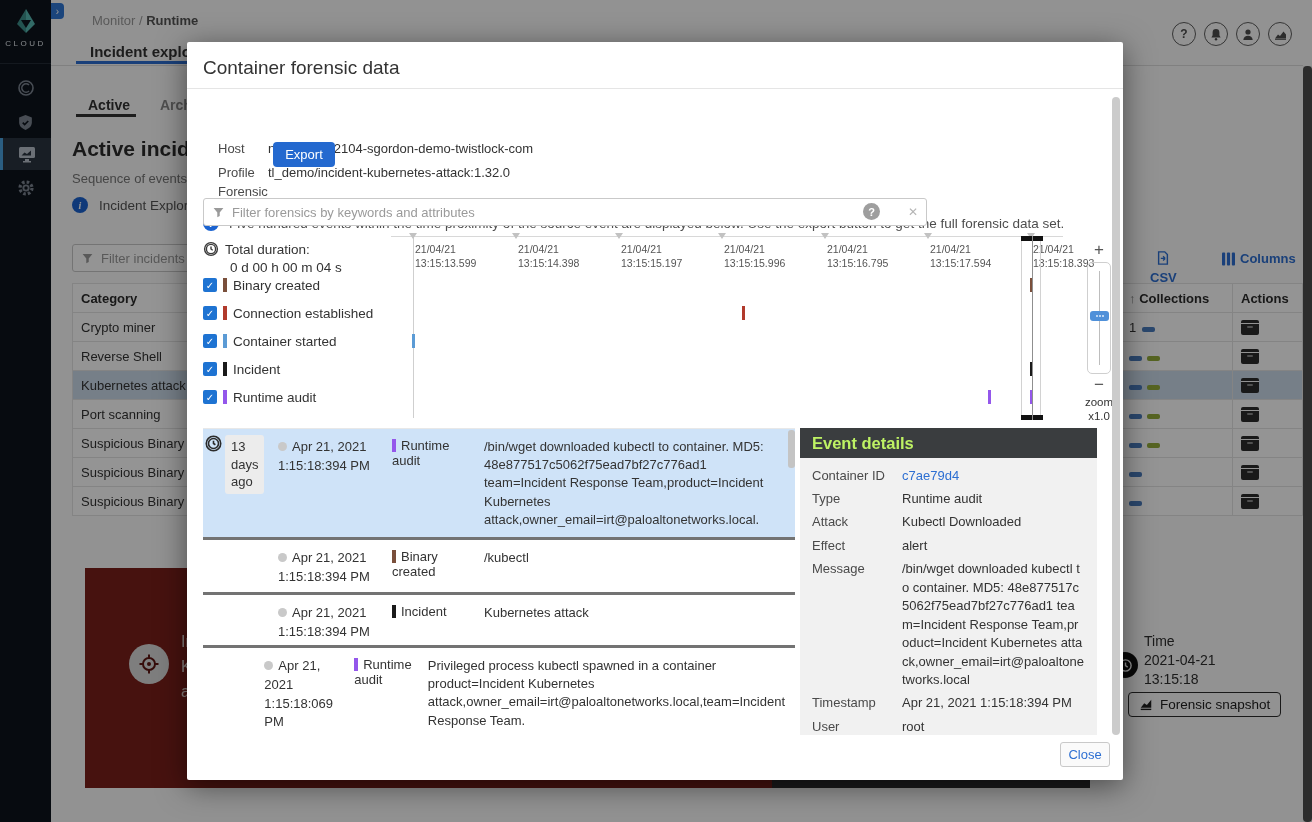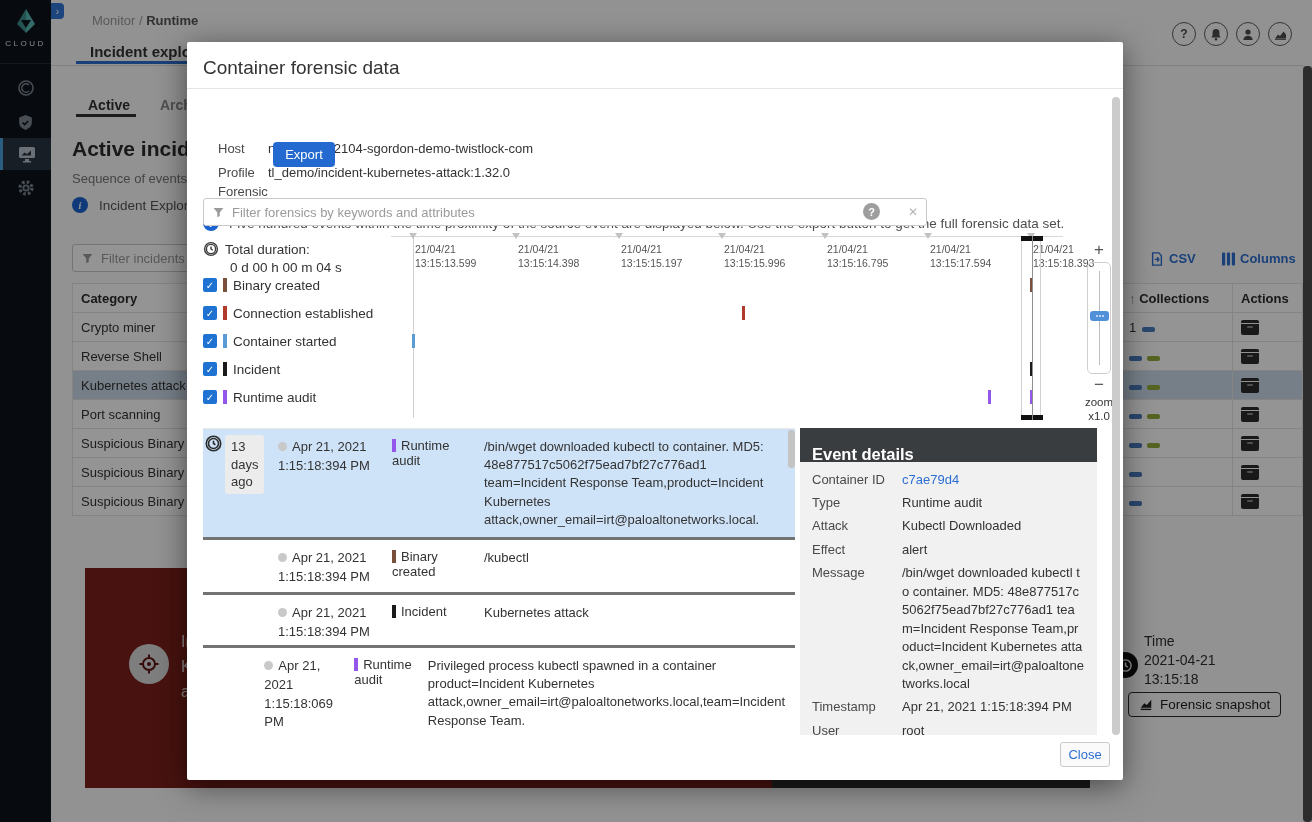--- a/index.html
+++ b/index.html
@@ -95,21 +95,21 @@
   .ev-c4 { flex:1; padding:9px 10px 8px 6px; font-size:13px; color:#333; line-height:1.4; }
   .dot { display:inline-block; width:9px; height:9px; border-radius:50%; background:#c9c9c9; margin-right:5px; }
   .tbar { display:inline-block; width:4px; height:13px; vertical-align:-2px; margin-right:5px; }
   .group-badge { display:flex; gap:3px; }
   .group-box { background:#ececec; border-radius:3px; padding:3px 6px; font-size:13px; color:#333; line-height:1.35; }
   #evlist-scroll { position:absolute; left:601px; top:388px; width:7px; height:303px; }
   #evlist-thumb { width:7px; height:38px; background:#c4c4c4; border-radius:3px; }
 
   
   #details { left:613px; top:386px; width:297px; height:307px; background:#f1f1f1; overflow:hidden; }
-  #details-head { background:#3a3d3f; color:#ffffff; font-size:16.5px; font-weight:bold; padding:17px 12px; height:30px; }
+  #details-head { background:#3a3d3f; color:#bef264; font-size:16.5px; font-weight:bold; padding:6px 12px; height:30px; }
   .d-row { display:flex; padding:2.5px 12px; font-size:13px; line-height:1.42; }
   .d-label { width:90px; flex:none; color:#4a4a4a; }
   .d-value { flex:1; color:#333; word-break:break-all; }
   .d-value.link { color:#2d6fd2; }
 
   #modal-scroll-thumb { left:925px; top:55px; width:8px; height:638px; background:#cbcbcb; border-radius:4px; }
   #close-btn { left:873px; top:700px; width:50px; height:25px; background:#fafafa; border:1px solid #c9c9c9; border-radius:3px; color:#2d6fd2; font-size:13px; }
 </style>
 </head>
 <body>
@@ -202,21 +202,21 @@
     <span style="font-size:13.5px; color:#555; white-space:nowrap;">Incident Explorer</span>
   </div>
 
   <div class="filter-box abs" style="left:72px; top:244px; width:560px;">
     <svg width="13" height="13" viewBox="0 0 16 16">
         <path d="M2 2.5h12L9.5 8v4.3l-3 1.6V8z" fill="#9a9a9a"></path>
       </svg>
     <span style="white-space:nowrap; overflow:hidden;">Filter incidents by keywords and attributes</span>
   </div>
 
-  <div class="blue-btn-txt abs" style="left:1150px; top:251px;">
+  <div class="blue-btn-txt abs" style="left:1150px; top:251px;flex-direction:column;">
     <svg width="14" height="14" viewBox="0 0 16 16">
         <path d="M3 1h7l3 3v11H3z" fill="none" stroke="#2d6fd2" stroke-width="1.6"></path>
         <path d="M8 6v5M8 11l2.4-2.4M8 11L5.6 8.6" stroke="#2d6fd2" stroke-width="1.5" fill="none" transform="rotate(-90 8 8.5)"></path>
       </svg>
     <span>CSV</span>
   </div>
   <div class="blue-btn-txt abs" style="left:1222px; top:251px;">
     <svg width="13" height="14" viewBox="0 0 14 14" fill="#2d6fd2">
         <rect x="0" y="0" width="3.4" height="14" rx="1"></rect>
         <rect x="5.3" y="0" width="3.4" height="14" rx="1"></rect>

